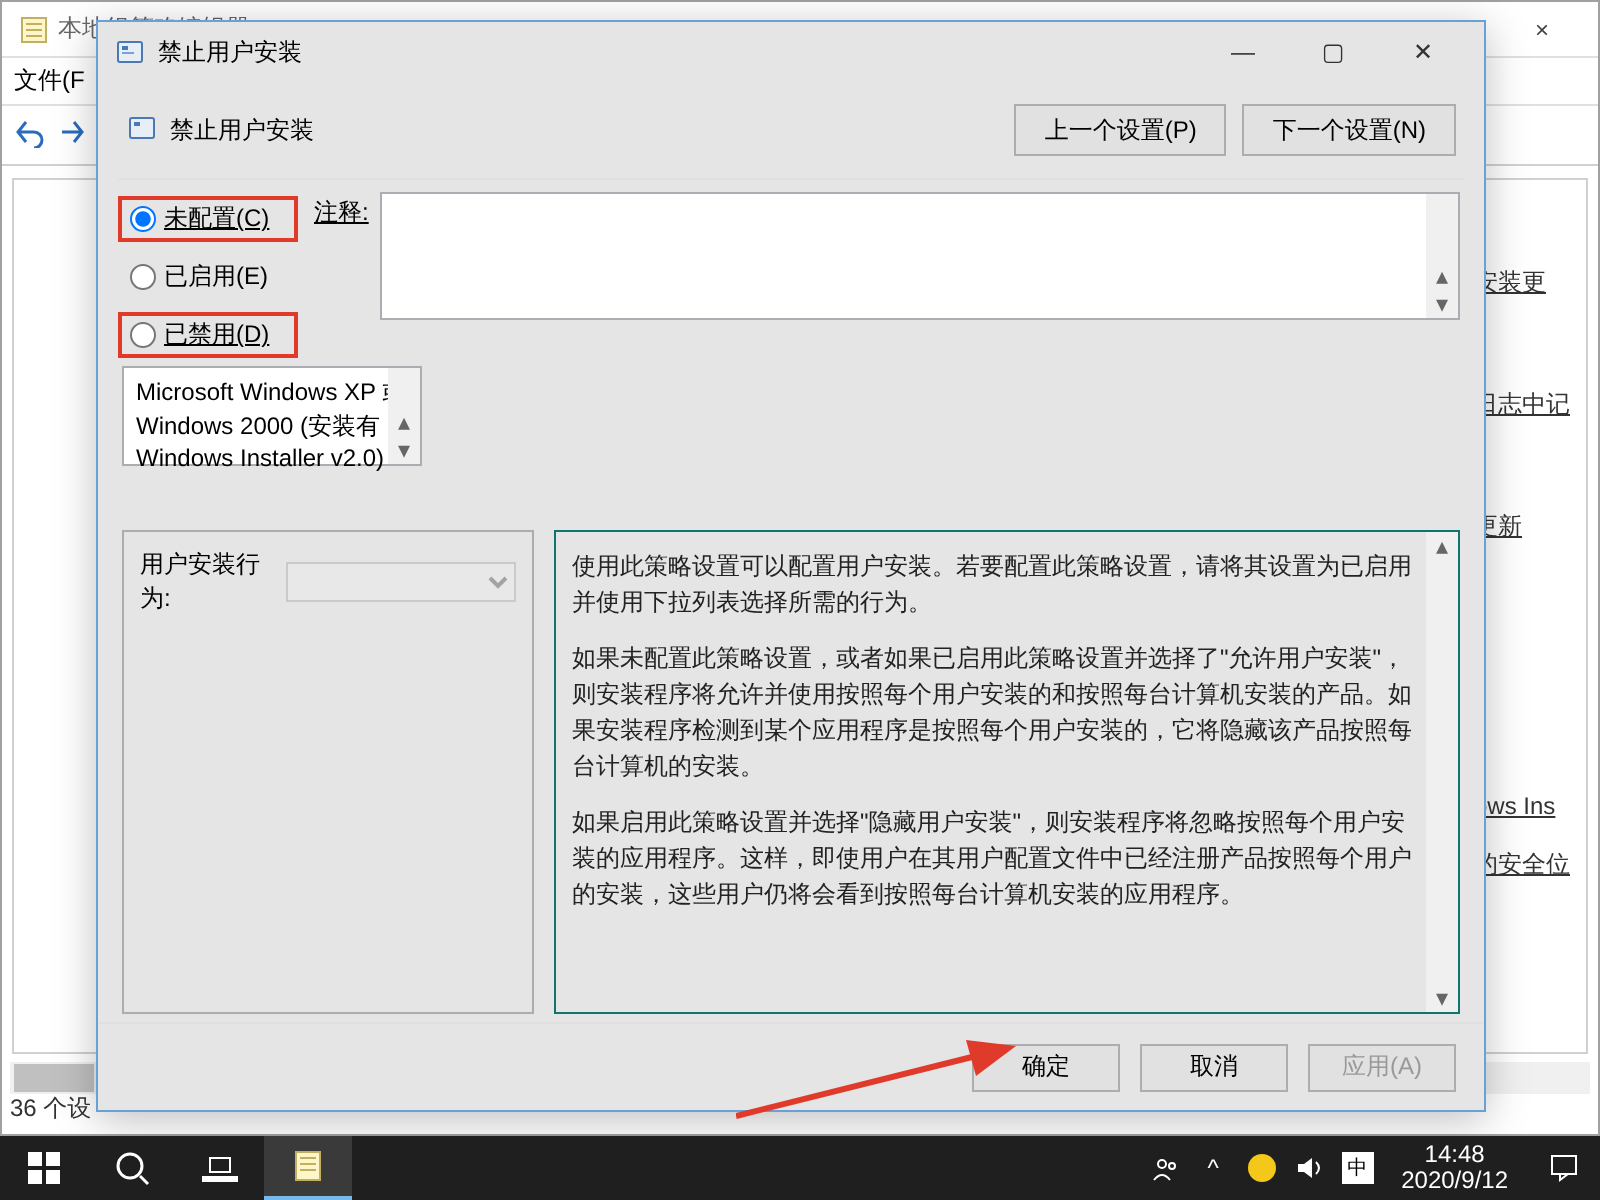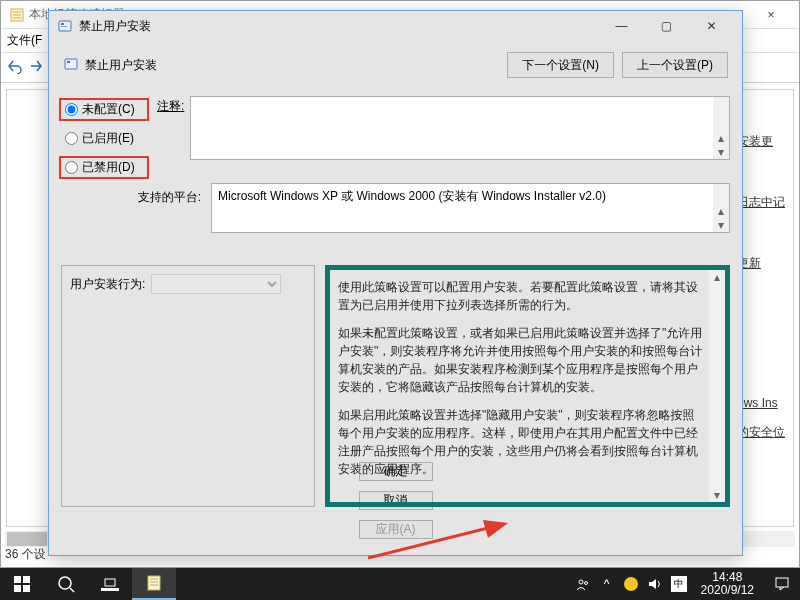--- a/index.html
+++ b/index.html
@@ -27,39 +27,39 @@
   .dlg-title .btns { display: flex; gap: 0; }
   .dlg-title .btns span { width: 45px; height: 28px; display: inline-flex; align-items: center; justify-content: center; color: #333; }
   .hdr { height: 48px; display: flex; align-items: center; padding: 0 14px; gap: 8px; }
   .hdr .label { flex: 1; display: flex; align-items: center; gap: 6px; }
   .nav-btn { display: inline-flex; align-items: center; justify-content: center; height: 26px; padding: 0 14px; border: 1px solid #adadad; background: #e1e1e1; }
   .sep { height: 1px; background: #e0e0e0; margin: 0 10px; }
 
   .body { flex: 1; padding: 6px 12px 4px 12px; display: grid; grid-template-columns: 86px 1fr; grid-template-rows: auto auto 20px 1fr; column-gap: 10px; row-gap: 6px; }
   .radios { grid-column: 1; grid-row: 1; display: flex; flex-direction: column; gap: 10px; padding-top: 4px; }
   .radio { display: flex; align-items: center; gap: 4px; padding: 1px 4px; }
-  .radio.hl { outline: 2px solid #e03a2a; }
+  .radio.hl { outline: 2px solid #e03a2a; text-decoration: underline; }
   .radio input { margin: 0; }
   .comment-area { grid-column: 2; grid-row: 1; display: flex; gap: 6px; text-decoration: underline; }
   .comment-area label { padding-top: 2px; }
   .ta { flex: 1; height: 64px; border: 1px solid #abadb3; background: #fff; position: relative; }
   .scroll-v { position: absolute; right: 0; top: 0; bottom: 0; width: 16px; background: #f0f0f0; display: flex; flex-direction: column; justify-content: flex-end; }
   .scroll-v span { height: 14px; display: flex; align-items: center; justify-content: center; color: #666; }
   .platform { grid-column: 1 / 3; grid-row: 2; display: grid; grid-template-columns: 150px 1fr; align-items: start; }
   .platform label { text-align: right; padding-right: 10px; padding-top: 6px; }
   .platform .val { border: 1px solid #abadb3; background: #fff; height: 50px; padding: 4px 6px; position: relative; }
   .labels-row { grid-column: 1 / 3; grid-row: 3; display: flex; }
   .labels-row .l1 { width: 264px; }
   .lower { grid-column: 1 / 3; grid-row: 4; display: flex; gap: 10px; }
-  .options { width: 254px; border: 1px solid #abadb3; padding: 8px; }
+  .options { width: 206px; border: 1px solid #abadb3; padding: 8px; }
   .options .row { display: flex; align-items: center; gap: 6px; }
   .options select { width: 130px; height: 20px; border: 1px solid #c0c0c0; background: #eaeaea; color: #888; }
-  .help { flex: 1; border: 5px solid #0f766e; padding: 8px 22px 8px 8px; position: relative; overflow: hidden; }
+  .help { flex: 1; border: 1px solid #0f766e; padding: 8px 22px 8px 8px; position: relative; overflow: hidden; }
   .help p { margin-bottom: 10px; line-height: 1.5; color: #222; }
-  .dlg-btns { height: 44px; display: flex; align-items: center; justify-content: flex-end; gap: 10px; padding: 16px 14px; border-top: 1px solid #e0e0e0; flex-direction: column; }
+  .dlg-btns { height: 44px; display: flex; align-items: center; justify-content: flex-end; gap: 10px; padding: 16px 14px; border-top: 1px solid #e0e0e0; }
   .dlg-btn { width: 74px; height: 24px; border: 1px solid #adadad; background: #e1e1e1; display: inline-flex; align-items: center; justify-content: center; }
   .dlg-btn.disabled { color: #999; }
 
   
   .arrow { position: absolute; left: 368px; top: 508px; width: 140px; height: 60px; pointer-events: none; }
 
   
   .taskbar { position: absolute; left: 0; bottom: 0; width: 800px; height: 32px; background: #1f1f1f; display: flex; align-items: center; color: #fff; }
   .tb-left { display: flex; align-items: center; height: 100%; }
   .tb-item { width: 44px; height: 32px; display: inline-flex; align-items: center; justify-content: center; }
@@ -139,22 +139,22 @@
   <div class="hdr">
     <div class="label">
       <span>
         <svg width="16" height="16" viewBox="0 0 16 16">
             <rect x="2" y="3" width="12" height="10" rx="1" fill="#e8eef6" stroke="#4a79b5"></rect>
             <rect x="4" y="5" width="3" height="2" fill="#4a79b5"></rect>
           </svg>
       </span>
       <span>禁止用户安装</span>
     </div>
+    <button class="nav-btn">上一个设置(P)</button>
     <button class="nav-btn">下一个设置(N)</button>
-    <button class="nav-btn">上一个设置(P)</button>
   </div>
   <div class="sep"></div>
 
   <div class="body">
     <div class="radios">
       <label class="radio hl">
         <input type="radio" name="st" checked="" style="">
         <span>未配置(C)</span>
       </label>
       <label class="radio">
@@ -171,21 +171,20 @@
       <label>注释:</label>
       <div class="ta">
         <div class="scroll-v">
             <span>▴</span>
             <span>▾</span>
           </div>
       </div>
     </div>
 
     <div class="platform">
-      <label>支持的平台:</label>
       <div class="val">
         <span>Microsoft Windows XP 或 Windows 2000 (安装有 Windows Installer v2.0)</span>
         <div class="scroll-v">
             <span>▴</span>
             <span>▾</span>
           </div>
       </div>
     </div>
 
 

